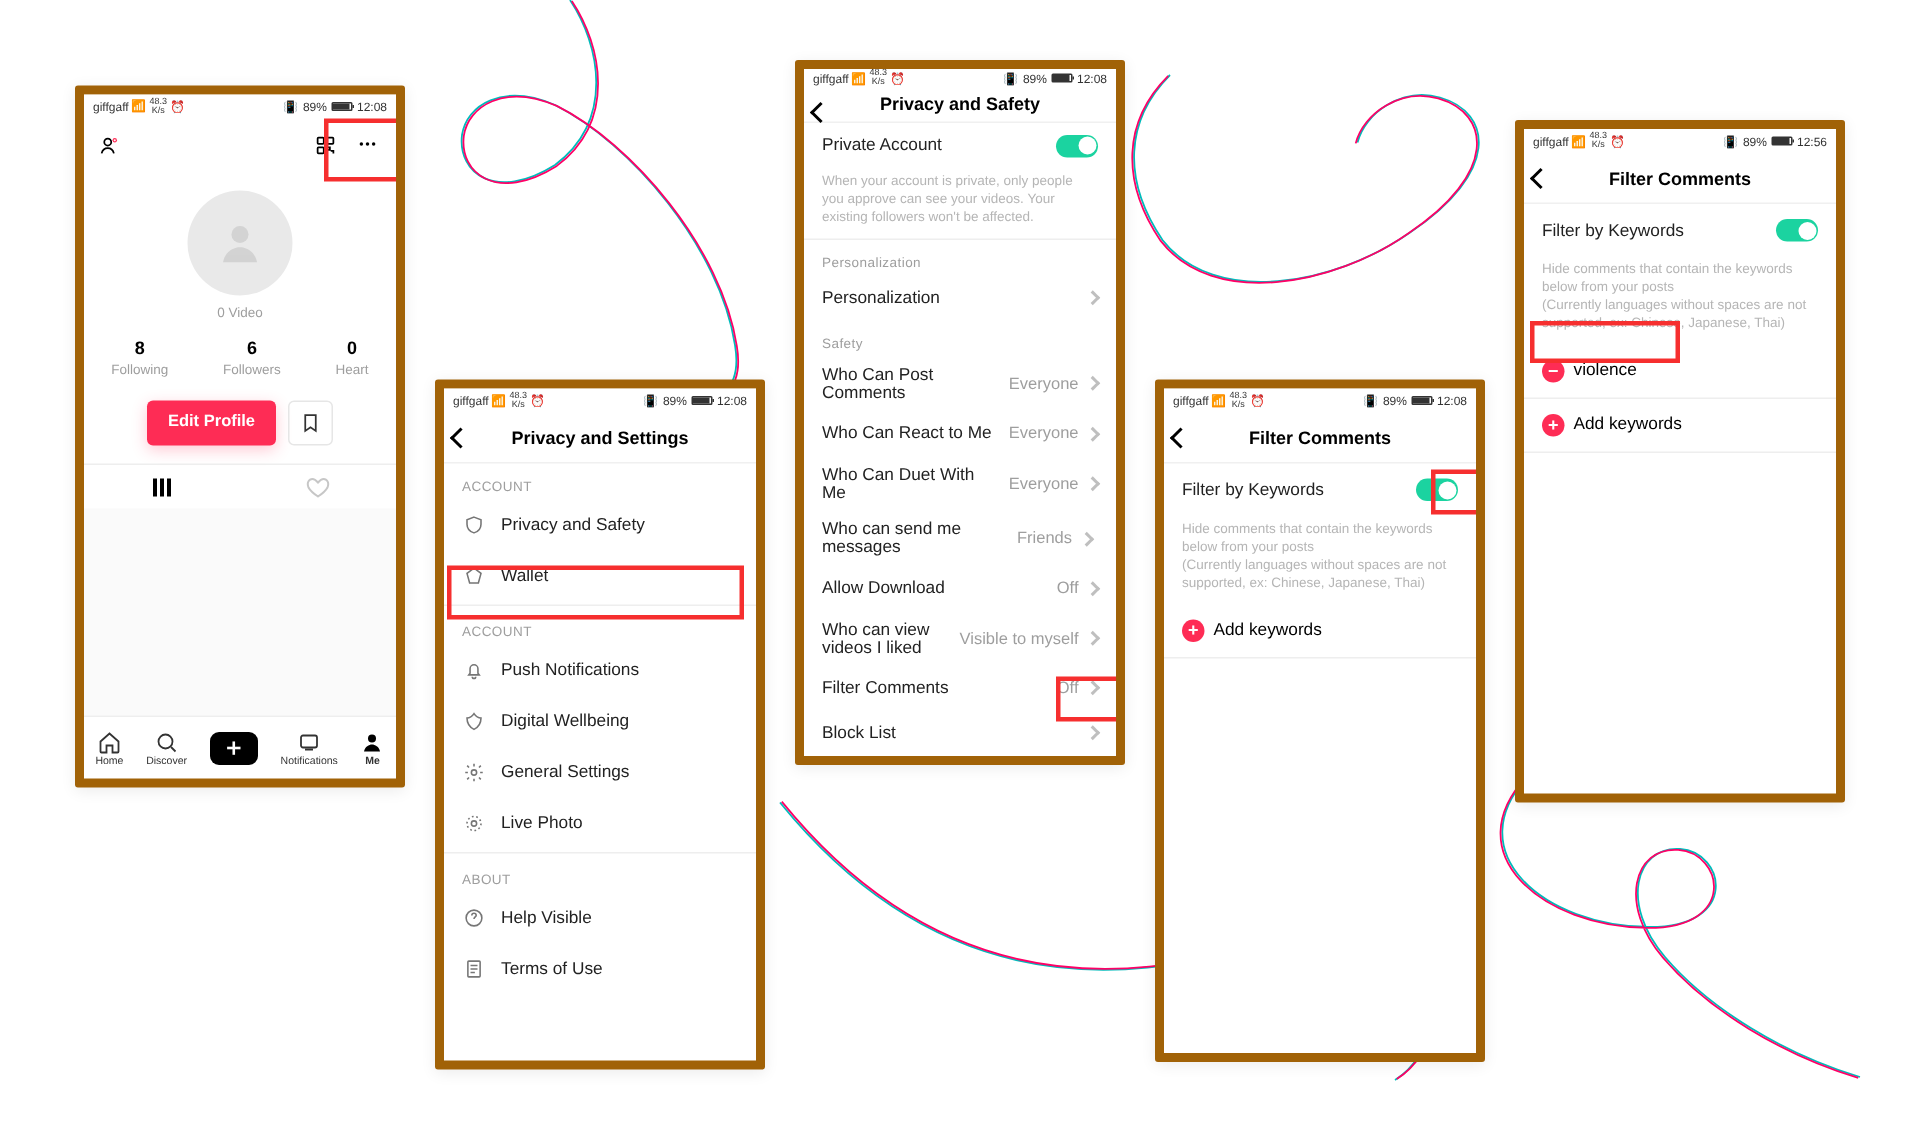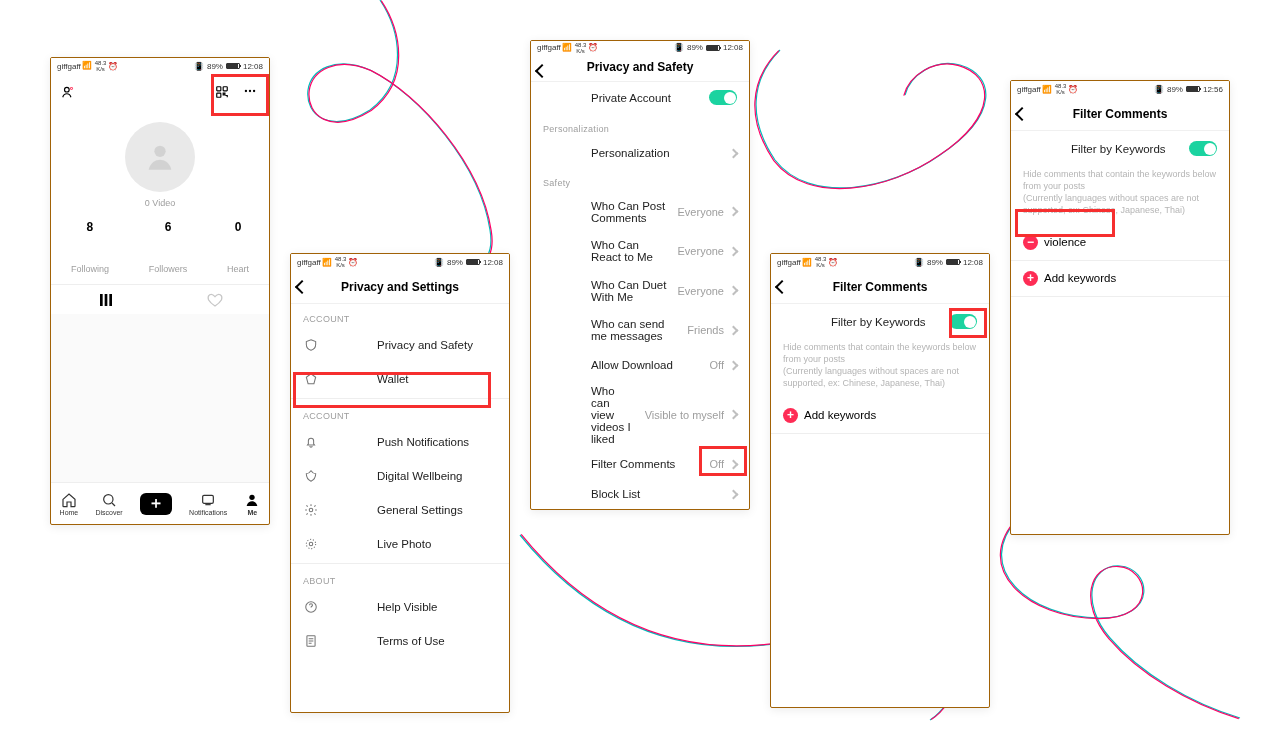--- a/index.html
+++ b/index.html
@@ -22,21 +22,21 @@
     overflow:hidden;
   }
   .canvas{position:absolute;inset:0;}
   
   .squiggle{position:absolute;pointer-events:none;}
   
   .phone{
     position:absolute;
     width:220px;
     background:var(--bg);
-    border:1px solid #a16207;
+    border:6px solid #a16207;
     box-shadow:0 2px 10px rgba(0,0,0,.08);
     border-radius:2px;
     overflow:hidden;
     display:flex;flex-direction:column;
     font-size:11.5px;
   }
   
   .statusbar{
     height:16px;
     display:flex;align-items:center;justify-content:space-between;
@@ -61,41 +61,41 @@
   .hdr .back{position:absolute;left:6px;top:0;height:34px;display:flex;align-items:center;}
   .chev{width:10px;height:10px;border-left:2px solid #000;border-bottom:2px solid #000;transform:rotate(45deg);}
   .chev.r{border:none;border-right:2px solid #bfbfbf;border-top:2px solid #bfbfbf;width:7px;height:7px;transform:rotate(45deg);}
   
   .section-label{font-size:9px;color:var(--grey9);padding:10px 12px 4px;letter-spacing:.3px;}
   .row{
     display:flex;align-items:center;gap:10px;
     padding:10px 12px;
     min-height:30px;
   }
-  .row .label{flex:1;font-size:11.5px;color:#222;margin-left:48px;}
+  .row .label{flex:1;font-size:11.5px;color:#222;}
   .row .value{font-size:11px;color:var(--grey9);display:flex;align-items:center;gap:6px;}
   .row .icon{color:#767676;width:16px;display:flex;justify-content:center;}
   .desc{padding:2px 12px 8px;font-size:9px;color:#b5b5b5;line-height:1.35;border-bottom:1px solid #eee;}
   .hr{height:1px;background:#eee;margin:2px 0;}
   
   .toggle{width:28px;height:15px;border-radius:15px;background:#1bd3a0;position:relative;}
   .toggle i{position:absolute;top:1.5px;right:1.5px;width:12px;height:12px;border-radius:50%;background:#fff;}
   
   .btn-pink{background:var(--pink);color:#fff;border-radius:4px;font-size:11px;font-weight:600;
     padding:8px 14px;box-shadow:0 3px 10px rgba(254,44,85,.25);}
   .bookmark-btn{width:30px;height:30px;border:1px solid #e6e6e6;border-radius:4px;display:flex;align-items:center;justify-content:center;}
   .pill{display:flex;align-items:center;gap:6px;font-size:11.5px;}
   .pill .circle{width:15px;height:15px;border-radius:50%;background:var(--pink);color:#fff;display:flex;align-items:center;justify-content:center;font-size:12px;font-weight:700;line-height:1;}
   
   .avatar-lg{width:70px;height:70px;border-radius:50%;background:#e9e9e9;display:flex;align-items:center;justify-content:center;margin:12px auto 6px;}
   .avatar-lg svg{opacity:.5;}
   .counts{display:flex;justify-content:space-around;padding:4px 0 10px;}
   .counts .c{display:flex;flex-direction:column;align-items:center;gap:2px;}
   .counts .n{font-weight:700;font-size:12px;}
-  .counts .l{font-size:9px;color:var(--grey9);margin-top:28px;}
+  .counts .l{font-size:9px;color:var(--grey9);}
   .tabbar{margin-top:auto;height:42px;border-top:1px solid #eee;display:flex;align-items:center;justify-content:space-around;}
   .tabbar .item{display:flex;flex-direction:column;align-items:center;gap:1px;font-size:7px;color:#333;}
   .tabbar .plus{width:32px;height:22px;border-radius:6px;background:#000;display:flex;align-items:center;justify-content:center;position:relative;}
   .tabbar .plus::before{content:"";position:absolute;left:-3px;top:0;bottom:0;width:6px;border-radius:6px 0 0 6px;background:var(--teal);z-index:-1;}
   .tabbar .plus::after{content:"";position:absolute;right:-3px;top:0;bottom:0;width:6px;border-radius:0 6px 6px 0;background:var(--pink);z-index:-1;}
   .tabbar .plus span{color:#fff;font-size:16px;font-weight:700;}
   .feed-tabs{height:30px;display:flex;border-top:1px solid #eee;}
   .feed-tabs div{flex:1;display:flex;align-items:center;justify-content:center;color:#000;}
   .feed-tabs div.inactive{color:#c7c7c7;}
   .greyblock{flex:1;background:#fafafa;}
@@ -198,20 +198,28 @@
     <div class="c">
           <span class="n">6</span>
           <span class="l">Followers</span>
         </div>
     <div class="c">
           <span class="n">0</span>
           <span class="l">Heart</span>
         </div>
   </div>
 
+  <div style="display:flex;gap:8px;justify-content:center;margin:6px 0 12px;">
+    <span class="btn-pink">Edit Profile</span>
+    <span class="bookmark-btn">
+      <svg class="ic" viewBox="0 0 24 24" fill="none" stroke="#333" stroke-width="2">
+            <path d="M6 3h12v18l-6-4-6 4z"></path>
+          </svg>
+    </span>
+  </div>
 
   <div class="feed-tabs">
     <div>
           <svg width="16" height="16" viewBox="0 0 24 24" fill="#000">
             <rect x="3" y="3" width="4" height="18"></rect>
             <rect x="10" y="3" width="4" height="18"></rect>
             <rect x="17" y="3" width="4" height="18"></rect>
           </svg>
         </div>
     <div class="inactive">
@@ -388,20 +396,21 @@
         </span>
     <span class="title">Privacy and Safety</span>
   </div>
 
   <div class="row" style="border-bottom:none;">
     <span class="label">Private Account</span>
     <span class="toggle">
           <i></i>
         </span>
   </div>
+  <div class="desc">When your account is private, only people you approve can see your videos. Your existing followers won't be affected.</div>
 
   <div class="section-label">Personalization</div>
   <div class="row">
         <span class="label">Personalization</span>
         <span class="value">
           <span class="chev r"></span>
         </span>
       </div>
 
   <div class="section-label">Safety</div>

